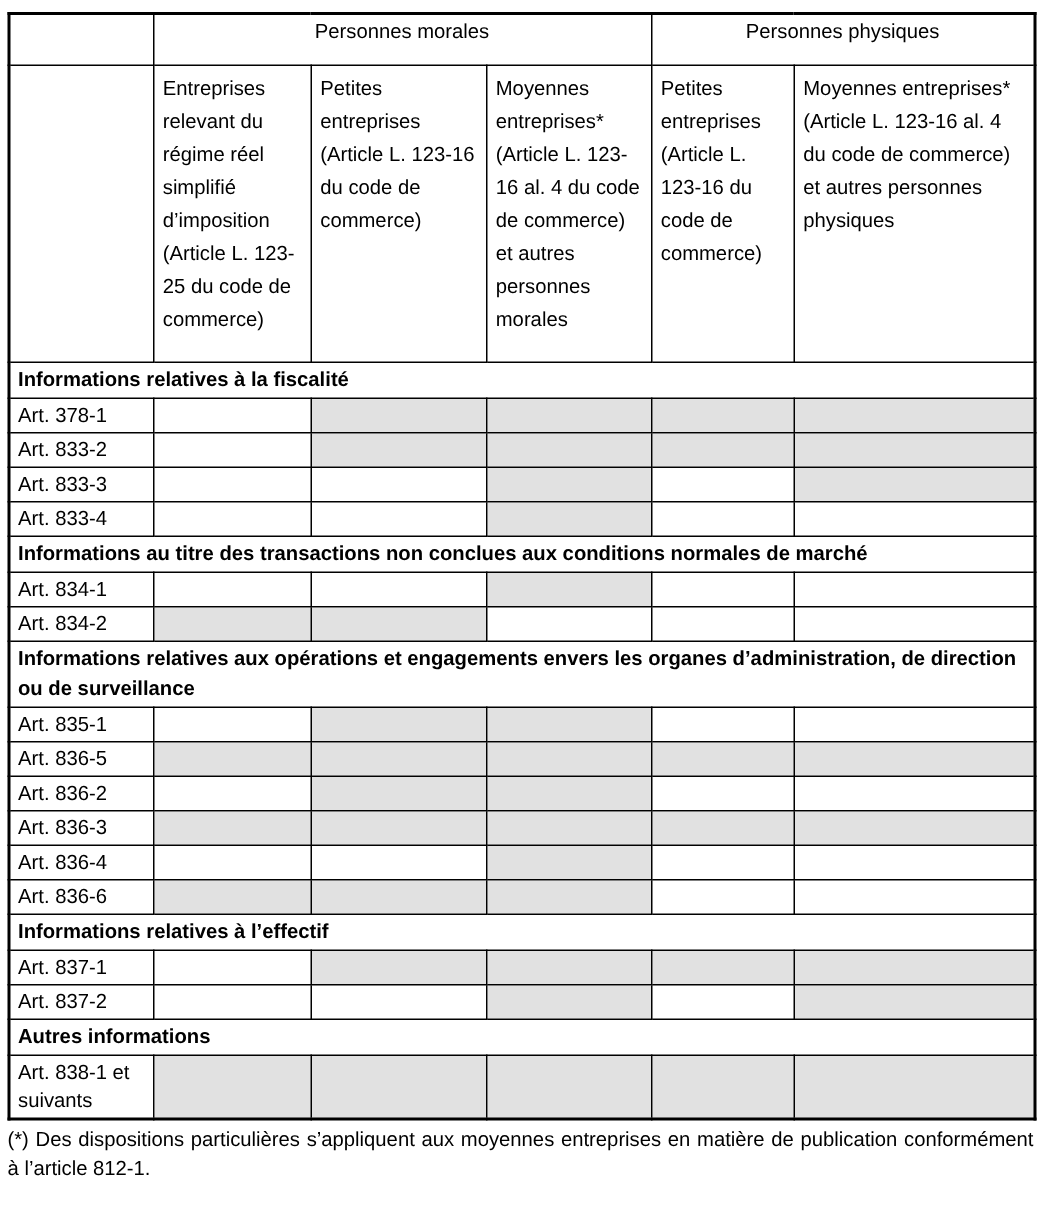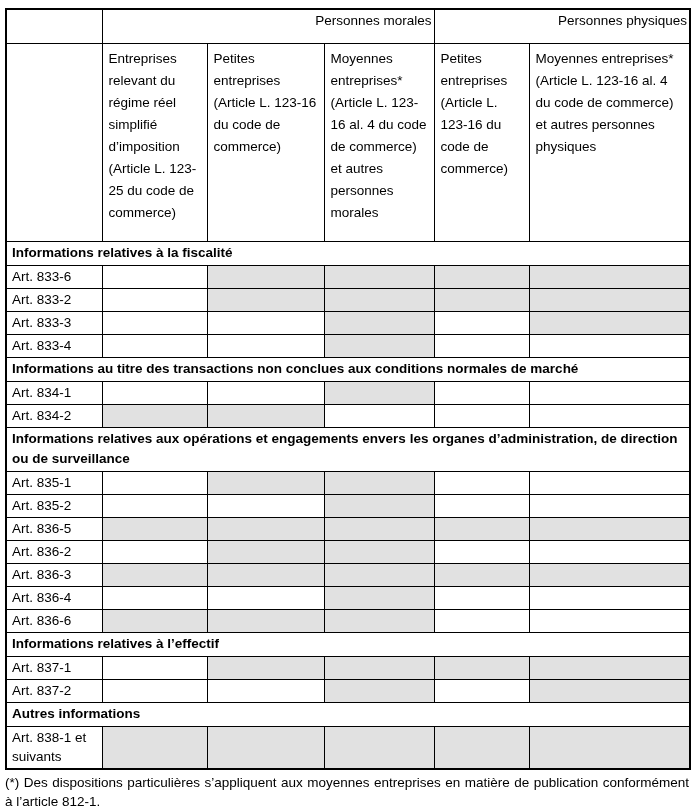--- a/index.html
+++ b/index.html
@@ -18,21 +18,21 @@
     width: 684px;
     border: 2px solid #000;
   }
   td {
     border: 1px solid #000;
     vertical-align: top;
     font-size: 13.5px;
     overflow: hidden;
   }
   .group-cell {
-    text-align: right;
+    text-align: center;
     height: 34px;
     line-height: 19px;
     padding: 1px 2px;
   }
   .corner-cell { height: 22px; }
   .colhead-cell {
     padding: 4px 6px;
     line-height: 22px;
     height: 198px;
     margin-left: 28px;
@@ -82,21 +82,21 @@
       <td class="colhead-cell">Moyennes entreprises* (Article L. 123-16 al. 4 du code de commerce) et autres personnes morales</td>
       <td class="colhead-cell">Petites entreprises (Article L. 123-16 du code de commerce)</td>
       <td class="colhead-cell">Moyennes entreprises* (Article L. 123-16 al. 4 du code de commerce) et autres personnes physiques</td>
     </tr>
   </thead>
   <tbody>
       <tr>
         <td colspan="6" class="section-title-cell">Informations relatives à la fiscalité</td>
       </tr>
       <tr>
-        <td class="row-label-cell">Art. 833-6</td>
+        <td class="row-label-cell">Art. 378-1</td>
         <td class="data-cell"></td>
         <td class="data-cell shaded"></td>
         <td class="data-cell shaded"></td>
         <td class="data-cell shaded"></td>
         <td class="data-cell shaded"></td>
       </tr>
       <tr>
         <td class="row-label-cell">Art. 833-2</td>
         <td class="data-cell"></td>
         <td class="data-cell shaded"></td>
@@ -139,28 +139,20 @@
         <td class="data-cell"></td>
         <td class="data-cell"></td>
       </tr>
       <tr>
         <td colspan="6" class="section-title-cell">Informations relatives aux opérations et engagements envers les organes d’administration, de direction ou de surveillance</td>
       </tr>
       <tr>
         <td class="row-label-cell">Art. 835-1</td>
         <td class="data-cell"></td>
         <td class="data-cell shaded"></td>
-        <td class="data-cell shaded"></td>
-        <td class="data-cell"></td>
-        <td class="data-cell"></td>
-      </tr>
-      <tr>
-        <td class="row-label-cell">Art. 835-2</td>
-        <td class="data-cell"></td>
-        <td class="data-cell"></td>
         <td class="data-cell shaded"></td>
         <td class="data-cell"></td>
         <td class="data-cell"></td>
       </tr>
       <tr>
         <td class="row-label-cell">Art. 836-5</td>
         <td class="data-cell shaded"></td>
         <td class="data-cell shaded"></td>
         <td class="data-cell shaded"></td>
         <td class="data-cell shaded"></td>

